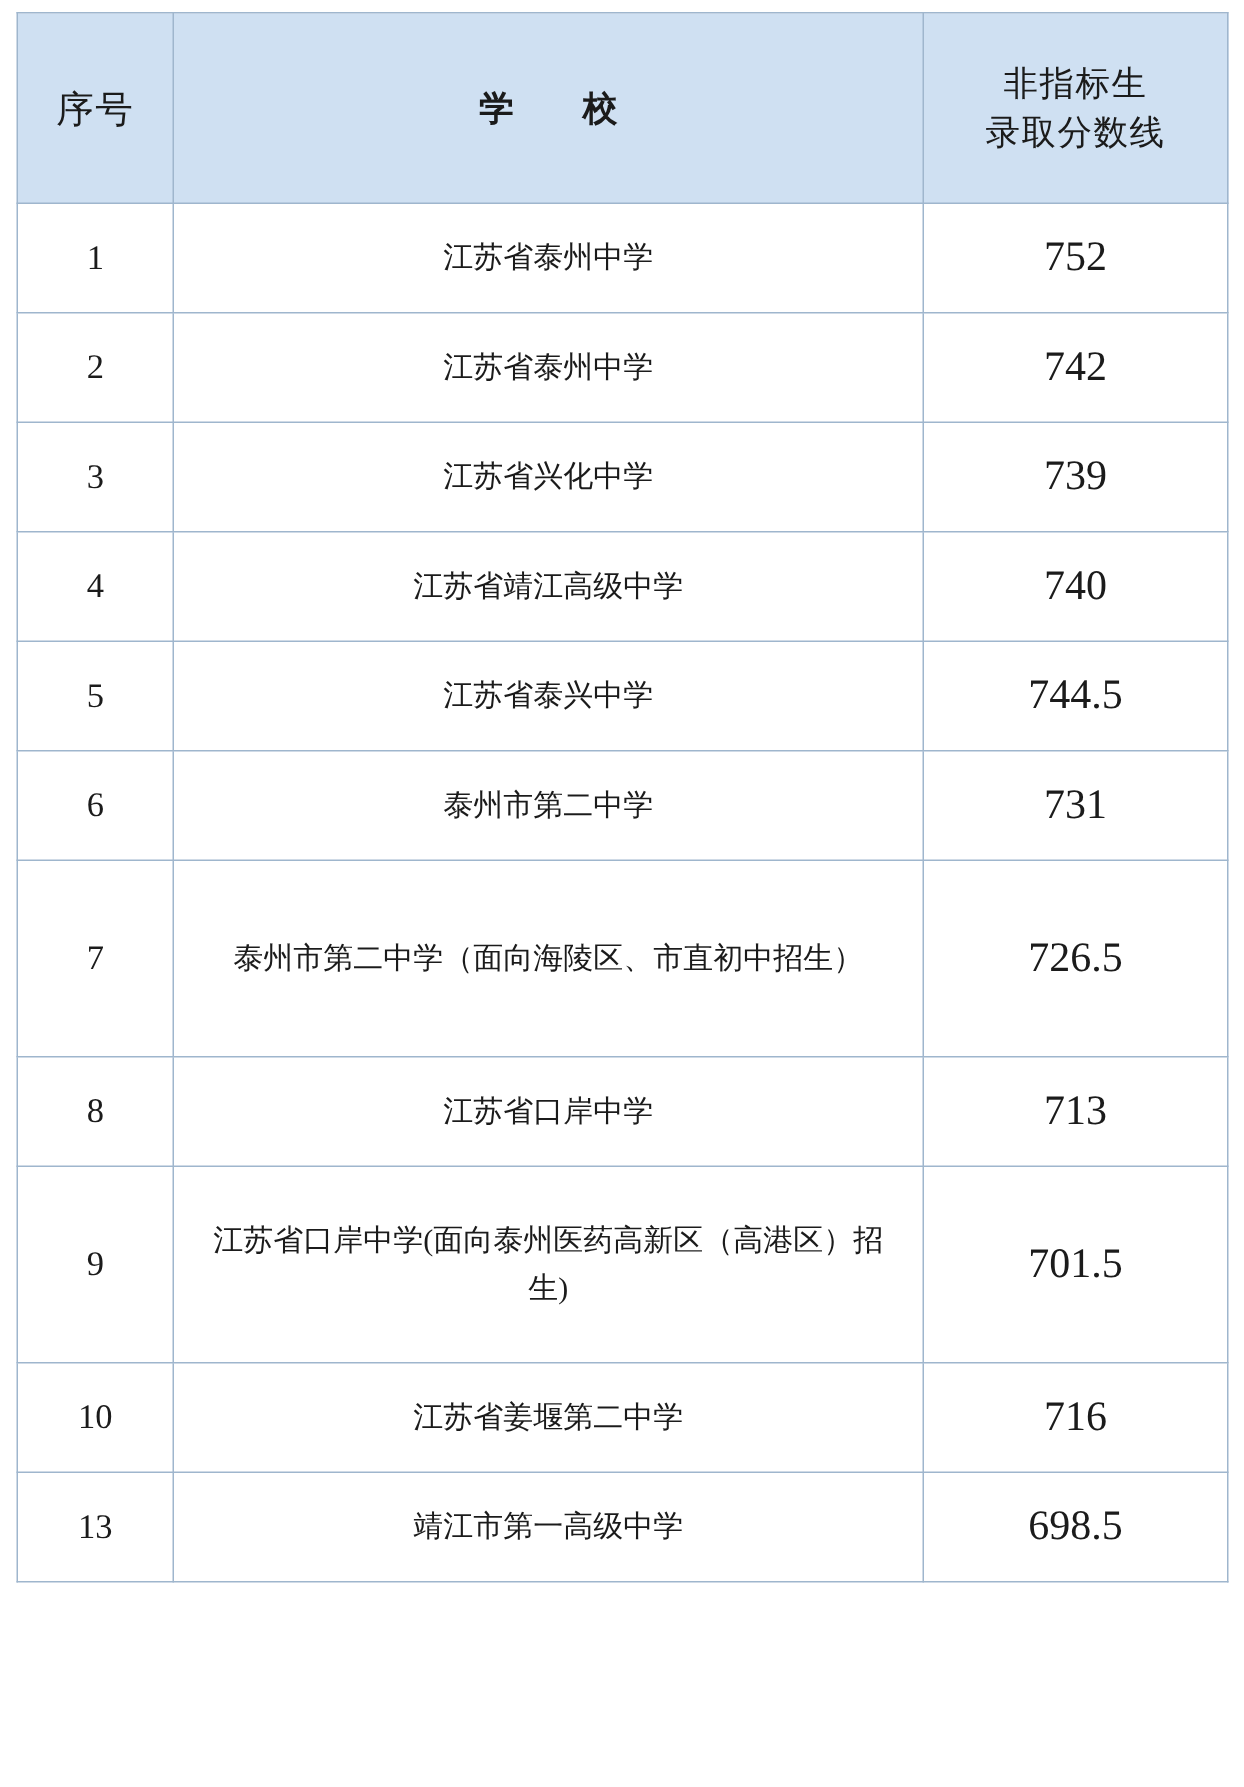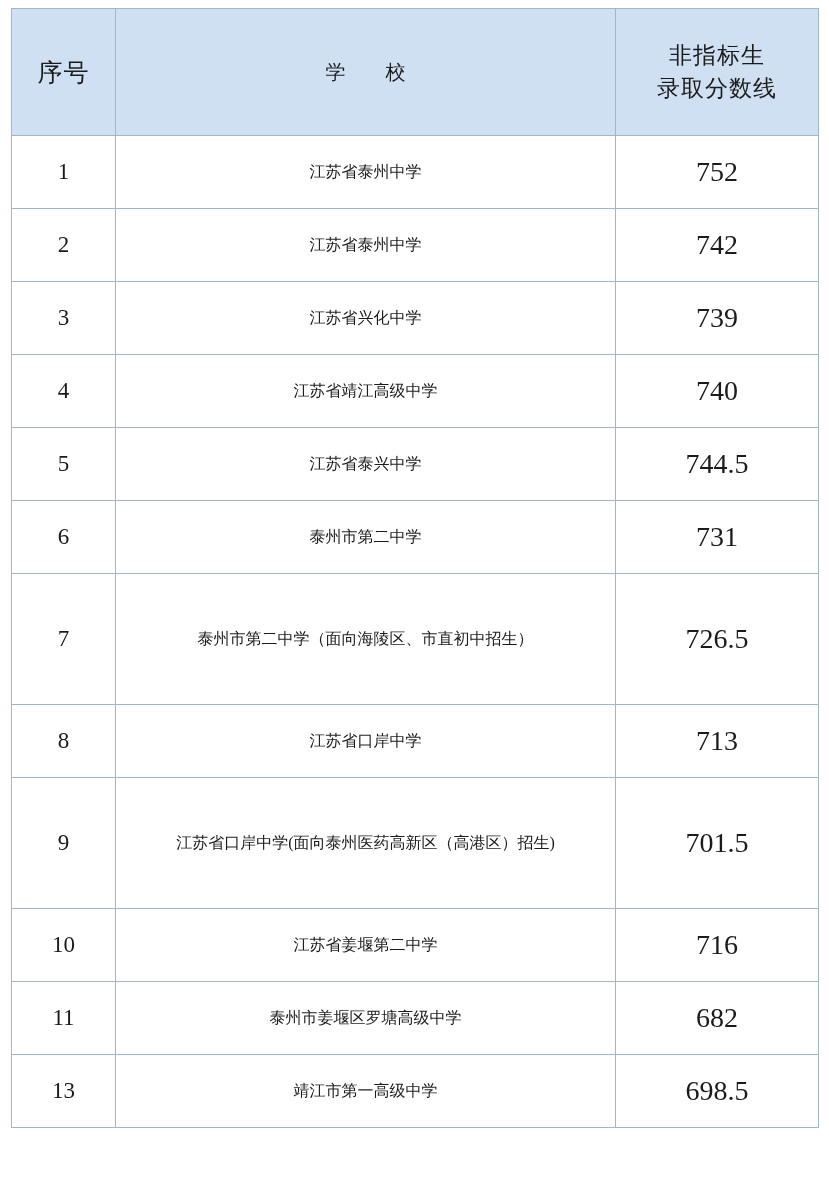--- a/index.html
+++ b/index.html
@@ -40,37 +40,38 @@
   thead th {
     background: #cfe0f2;
     font-size: 25px;
     height: 124px;
     letter-spacing: 1px;
   }
   thead th.head-idx {
     font-size: 25px;
   }
   thead th.head-school {
-    font-size: 20px;
+    font-size: 23px;
     letter-spacing: 0;
+    font-weight: bold;
   }
   thead th.head-school .spaced {
     display: inline-block;
     letter-spacing: 0;
   }
   thead th.head-score {
     font-size: 23px;
     line-height: 1.45;
     padding: 0 10px;
   }
   thead th.head-score span {
     display: block;
   }
   tbody td {
-    font-size: 16px;
+    font-size: 20px;
     height: 60px;
     line-height: 1.5;
   }
   tbody td.cell-idx {
     font-size: 23px;
   }
   tbody td.cell-school {
     padding: 6px 18px;
   }
   tbody td.cell-score {
@@ -152,24 +153,19 @@
           <td class="cell-idx">9</td>
           <td class="cell-school">江苏省口岸中学(面向泰州医药高新区（高港区）招生)</td>
           <td class="cell-score">701.5</td>
         </tr>
         <tr>
           <td class="cell-idx">10</td>
           <td class="cell-school">江苏省姜堰第二中学</td>
           <td class="cell-score">716</td>
         </tr>
         <tr>
-          <td class="cell-idx">11</td>
-          <td class="cell-school">泰州市姜堰区罗塘高级中学</td>
-          <td class="cell-score">682</td>
-        </tr>
-        <tr>
           <td class="cell-idx">13</td>
           <td class="cell-school">靖江市第一高级中学</td>
           <td class="cell-score">698.5</td>
         </tr>
       </tbody>
   </table>
 </div>
 
 </body></html>

